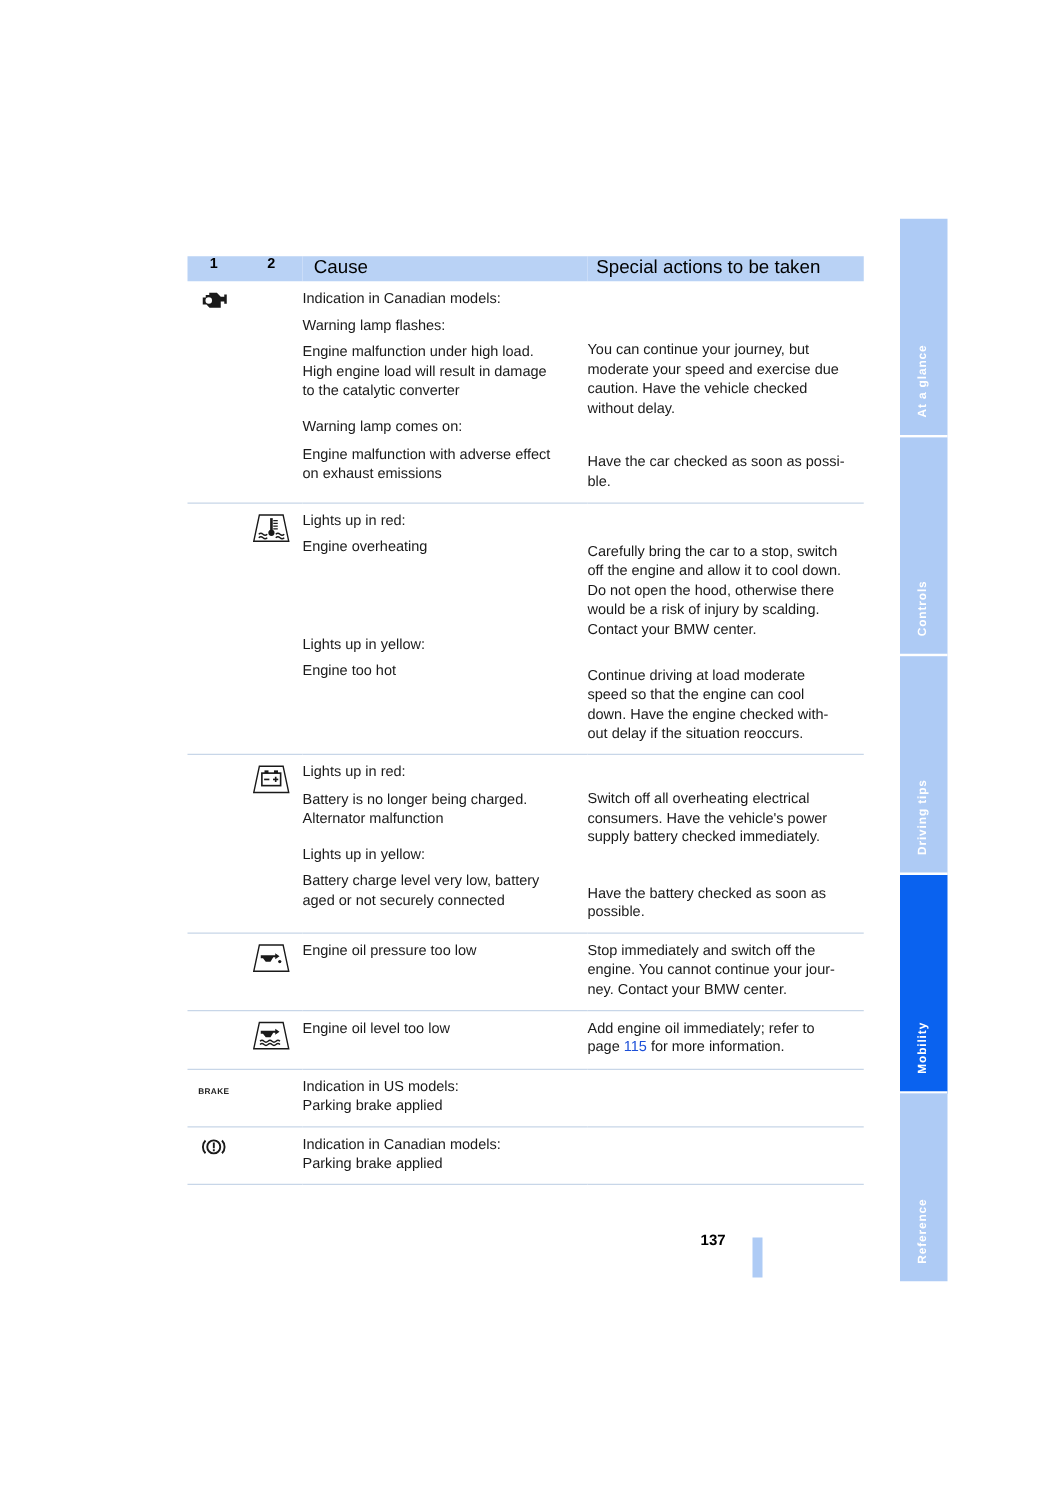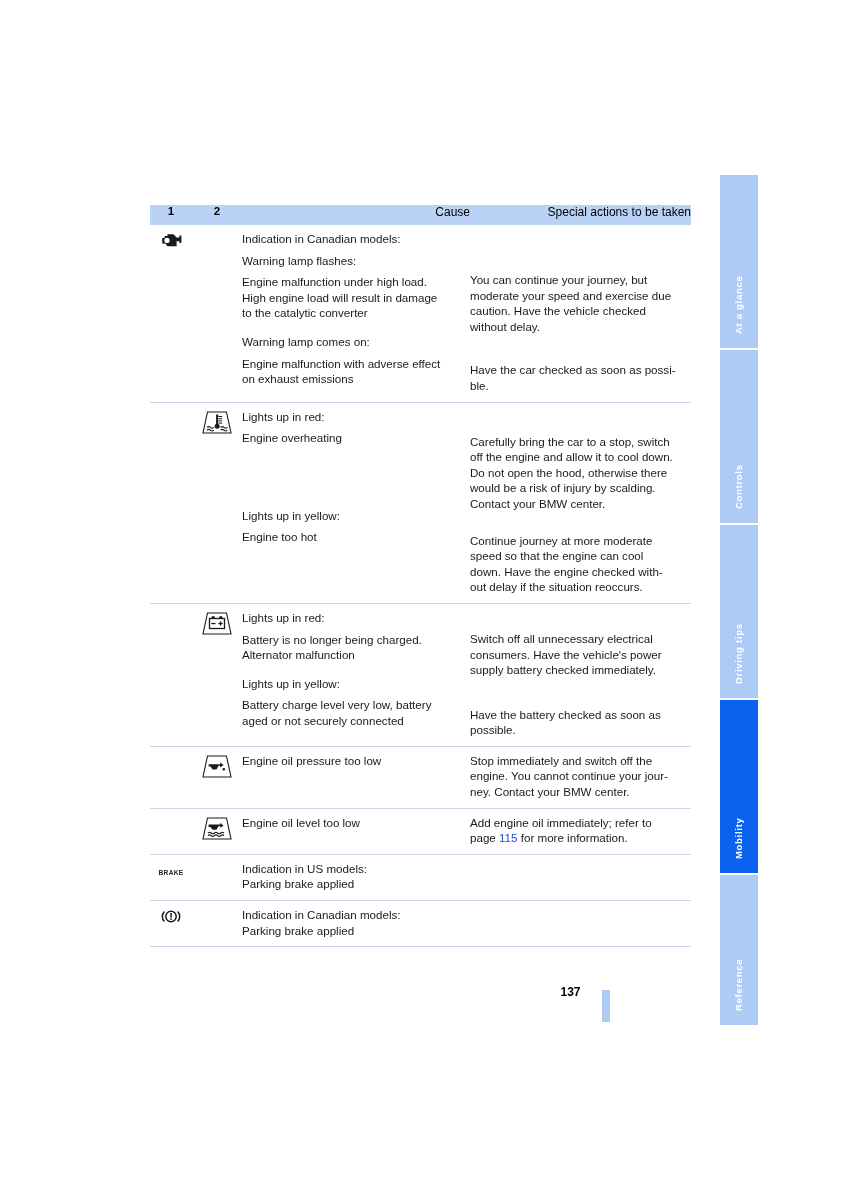--- a/index.html
+++ b/index.html
@@ -62,23 +62,23 @@
     table-layout: fixed;
   }
   table.warn td, table.warn th {
     vertical-align: top;
     padding: 0;
   }
 
   .hdr th {
     background: #b9d2f5;
     height: 20px;
-    font-size: 12px;
+    font-size: 15px;
     font-weight: normal;
-    text-align: right;
+    text-align: left;
     vertical-align: middle;
     padding: 0;
     color: #000;
   }
   .hdr th.num {
     font-weight: bold;
     text-align: center;
     font-size: 11.5px;
   }
   .hdr th.cause { padding-left: 9px; }
@@ -262,21 +262,21 @@
         <div class="ln">Engine too hot</div>
       </td>
       <td class="action">
         <div style="height:25px"></div>
         <div class="ln">Carefully bring the car to a stop, switch</div>
         <div class="ln">off the engine and allow it to cool down.</div>
         <div class="ln">Do not open the hood, otherwise there</div>
         <div class="ln">would be a risk of injury by scalding.</div>
         <div class="ln">Contact your BMW center.</div>
         <div style="height:21px"></div>
-        <div class="ln">Continue journey at more moderate</div>
+        <div class="ln">Continue driving at load moderate</div>
         <div class="ln">speed so that the engine can cool</div>
         <div class="ln">down. Have the engine checked with-</div>
         <div class="ln">out delay if the situation reoccurs.</div>
       </td>
     </tr>
 
     <tr class="datarow">
       <td class="c1"></td>
       <td class="c2">
         <span class="icon-wrap">
@@ -297,21 +297,21 @@
         <div class="ln">Battery is no longer being charged.</div>
         <div class="ln">Alternator malfunction</div>
         <div class="gap"></div>
         <div class="ln">Lights up in yellow:</div>
         <div class="pad-sm"></div>
         <div class="ln">Battery charge level very low, battery</div>
         <div class="ln">aged or not securely connected</div>
       </td>
       <td class="action">
         <div style="height:21px"></div>
-        <div class="ln">Switch off all unnecessary electrical</div>
+        <div class="ln">Switch off all overheating electrical</div>
         <div class="ln">consumers. Have the vehicle's power</div>
         <div class="ln">supply battery checked immediately.</div>
         <div style="height:29px"></div>
         <div class="ln">Have the battery checked as soon as</div>
         <div class="ln">possible.</div>
       </td>
     </tr>
 
     <tr class="datarow">
       <td class="c1"></td>

